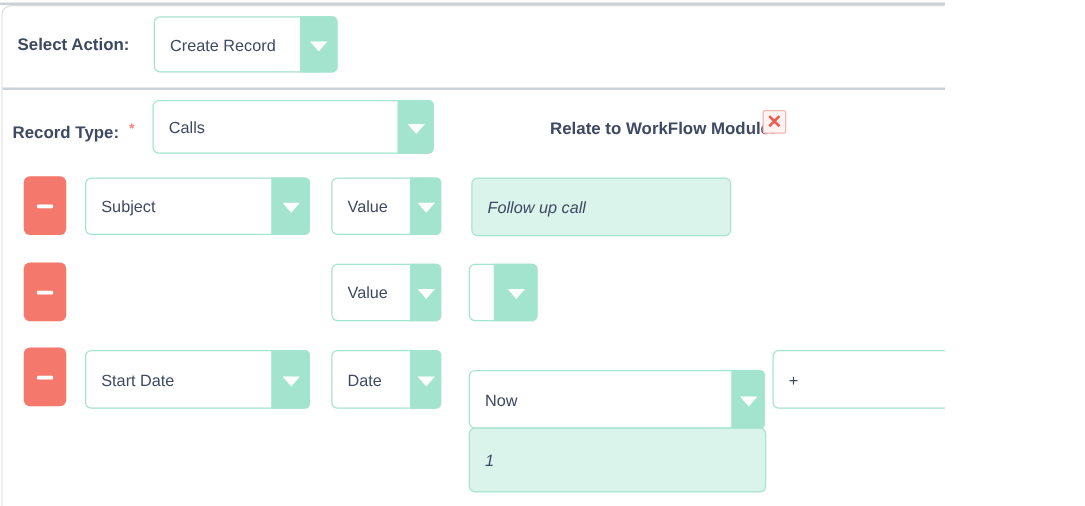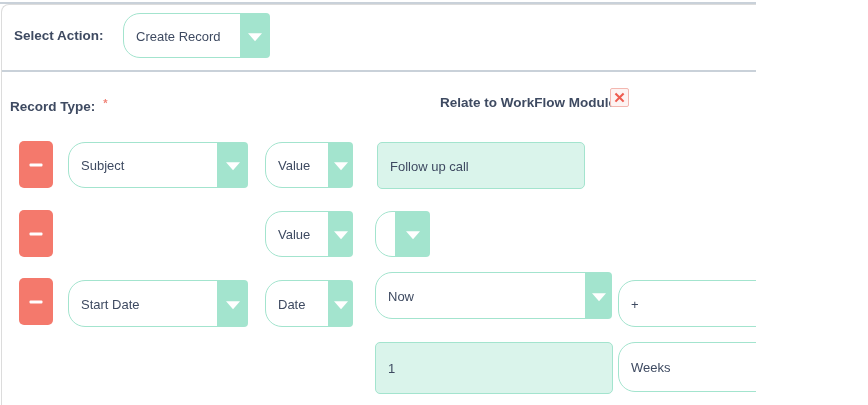--- a/index.html
+++ b/index.html
@@ -10,34 +10,34 @@
   .top-line { position:absolute; left:0; top:2px; width:868px; height:2px; background:#c9d1d9; }
   .panel-border { position:absolute; left:1px; top:4px; width:880px; height:410px;
                   border-left:1px solid #dcdcdc; border-top:1px solid #dcdcdc;
                   border-top-left-radius:8px; }
   .divider { position:absolute; left:2px; top:70px; width:866px; height:2px; background:#c9d1d9; }
 
   .lbl { position:absolute; font-size:13.5px; font-weight:bold; color:#3e4a61; white-space:nowrap; }
   .req { color:#f08377; font-size:11px; vertical-align:4px; margin-left:8px; font-weight:bold; }
 
   
-  .dd { position:absolute; background:#fff; border:1px solid #a3e4ce; border-radius:17px; cursor:pointer; }
+  .dd { position:absolute; background:#fff; border:1px solid #a3e4ce; border-radius:5px; cursor:pointer; }
   .dd .txt { position:absolute; left:12px; top:50%; transform:translateY(-50%);
              font-size:13px; color:#3e4a61; white-space:nowrap; }
   .dd .arrow { position:absolute; right:-1px; top:-1px; bottom:-1px; background:#a3e4ce;
                border-radius:4px; border-top-left-radius:0; border-bottom-left-radius:0; }
   .tri { position:absolute; left:50%; top:50%; width:0; height:0;
          transform:translate(-50%,-35%);
          border-left:7px solid transparent; border-right:7px solid transparent;
          border-top:8px solid #ffffff; }
 
   
   .inp { position:absolute; background:#daf4eb; border:1px solid #a3e4ce; border-radius:5px; }
   .inp .txt { position:absolute; left:12px; top:50%; transform:translateY(-50%);
-              font-size:13px; color:#3e4a61; white-space:nowrap; }
+              font-size:13px; color:#3e4a61; white-space:nowrap;font-style:italic; }
 
   
   .minus-btn { position:absolute; left:19px; width:34px; height:47px; background:#f4796c;
                border:none; border-radius:5px; cursor:pointer; }
   .minus-bar { position:absolute; left:50%; top:50%; transform:translate(-50%,-50%);
                width:13px; height:3px; background:#ffffff; border-radius:1px; }
 
   
   .xbox { position:absolute; left:610px; top:88px; width:19px; height:19px;
           background:#fdf3f2; border:1px solid #f3b7b0; border-radius:2px; cursor:pointer;
@@ -56,20 +56,26 @@
     <span class="txt">Create Record</span>
     <span class="arrow" style="width:30px;">
       <span class="tri"></span>
     </span>
   </div>
 
   <div class="divider"></div>
 
   <div class="lbl" style="left:10px; top:97px;text-align:center;">
     <span>Record Type:</span><span class="req">*</span>
+  </div>
+  <div class="dd" style="left:122px; top:80px; width:225px; height:43px;">
+    <span class="txt">Calls</span>
+    <span class="arrow" style="width:29px;">
+      <span class="tri"></span>
+    </span>
   </div>
   <div class="lbl" style="left:440px; top:95px;">Relate to WorkFlow Module:</div>
   <div class="xbox">
     <span class="xg">✕</span>
   </div>
 
   <button class="minus-btn" style="top:141px;">
     <span class="minus-bar"></span>
   </button>
   <div class="dd" style="left:68px; top:142px; width:180px; height:46px;">
@@ -112,35 +118,29 @@
     <span class="arrow" style="width:31px;">
       <span class="tri"></span>
     </span>
   </div>
   <div class="dd" style="left:265px; top:280px; width:88px; height:47px;">
     <span class="txt">Date</span>
     <span class="arrow" style="width:25px;">
       <span class="tri"></span>
     </span>
   </div>
-  <div class="dd" style="left:375px; top:272px; width:237px; height:47px;">
+  <div class="dd" style="left:375px; top:296px; width:237px; height:47px;">
     <span class="txt">Now</span>
     <span class="arrow" style="width:27px;">
       <span class="tri"></span>
     </span>
   </div>
   <div class="dd" style="left:618px; top:280px; width:245px; height:47px;">
     <span class="txt">+</span>
     <span class="arrow" style="width:33px;">
       <span class="tri"></span>
     </span>
   </div>
 
   <div class="inp" style="left:375px; top:342px; width:238px; height:52px;">
     <span class="txt">1</span>
   </div>
-  <div class="dd" style="left:618px; top:342px; width:240px; height:50px;">
-    <span class="txt">Weeks</span>
-    <span class="arrow" style="width:33px;">
-      <span class="tri"></span>
-    </span>
-  </div>
 </div>
 
 </body></html>

